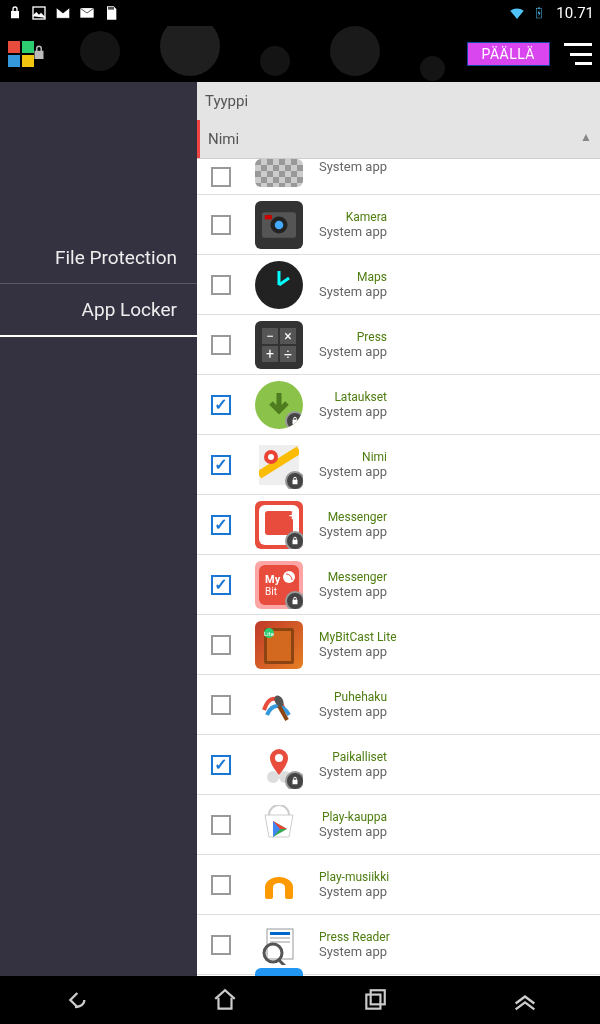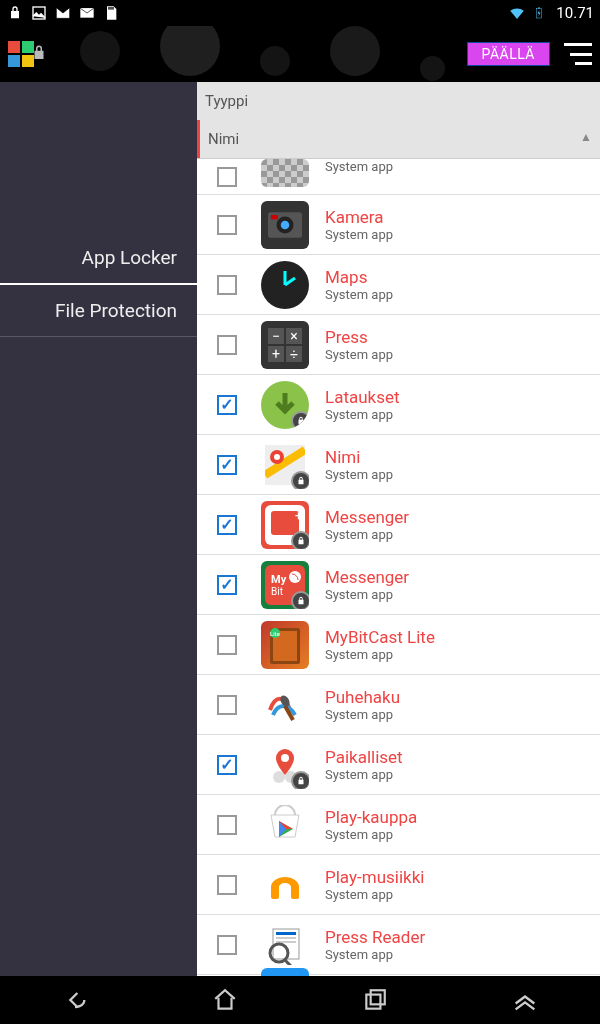--- a/index.html
+++ b/index.html
@@ -34,45 +34,45 @@
 .sidebar-item.active { border-bottom:2px solid #fff; }
 
 
 .content { flex:1; background:#fff; display:flex; flex-direction:column; }
 .headers { display:flex; background:#e4e4e4; border-bottom:1px solid #ccc;flex-direction:column; }
 .col-type { width:127px; padding:10px 8px; font-size:15px; color:#555; }
 .col-name { flex:1; padding:10px 8px; font-size:15px; color:#555; border-left:3px solid #ef4444; display:flex; align-items:flex-start; }
 .sort-arrow { margin-left:auto; color:#888; font-size:12px; }
 
 .rows { flex:1; overflow:hidden; }
-.row { display:flex; align-items:center; height:60px; border-bottom:1px solid #ddd; padding-left:20px; }
+.row { display:flex; align-items:center; height:60px; border-bottom:1px solid #ddd; padding-left:14px; }
 .row.first { height:36px; } 
 .chk { width:20px; height:20px; border:2px solid #999; display:flex; align-items:center; justify-content:center; margin-right:24px; cursor:pointer; flex-shrink:0; }
 .chk.checked { border-color:#1976d2; }
 .chk.checked::after { content:"✓"; color:#1976d2; font-weight:bold; font-size:16px; }
 .icon-box { width:48px; height:48px; border-radius:6px; margin-right:16px; flex-shrink:0; position:relative; display:flex; align-items:center; justify-content:center; overflow:hidden; }
 .lock-badge { position:absolute; right:-2px; bottom:-2px; width:20px; height:20px; border-radius:50%; background:#444; border:2px solid #999; display:flex; align-items:center; justify-content:center; }
 .lock-badge svg { width:10px; height:10px; }
 .app-text { display:flex; flex-direction:column; }
-.app-name { font-size:17px; color:#ef4444; }
+.app-name { font-size:12px; color:#4d7c0f;text-align:right; }
 .app-sub { font-size:13px; color:#666; }
 
 
 .navbar { height:48px; background:#000; display:flex; align-items:center; justify-content:space-around; }
 .nav-btn { width:40px; height:40px; display:flex; align-items:center; justify-content:center; color:#fff; cursor:pointer; }
 
 
 .ic-checker { background: repeating-conic-gradient(#ccc 0 90deg,#999 90deg 180deg); background-size:12px 12px; }
 .ic-camera { background:#333; }
 .ic-clock { background:#222; border-radius:50%; }
 .ic-calc { background:#333; }
 .ic-download { background:#8bc34a; border-radius:50%; }
 .ic-maps { background:#fff; }
 .ic-messenger { background:#e74c3c; }
-.ic-mybitcast { background:#15803d;align-items:center; }
+.ic-mybitcast { background:#fca5a5;align-items:center; }
 .ic-library { background:linear-gradient(135deg,#c0392b,#e67e22); }
 .ic-painter { background:#fff; }
 .ic-places { background:#fff; }
 .ic-play { background:#fff; }
 .ic-music { background:#fff; }
 .ic-press { background:#fff; }
 .ic-puhehaku { background:#2196f3; }
 </style>
 </head>
 <body>
@@ -152,22 +152,22 @@
         <span></span>
         <span></span>
         <span></span>
       </div>
   </div>
 </div>
 
 <div class="main">
   <div class="sidebar">
     <div id="sidebar-items">
+        <div class="sidebar-item">File Protection</div>
         <div class="sidebar-item active">App Locker</div>
-        <div class="sidebar-item">File Protection</div>
       </div>
   </div>
   <div class="content">
     <div class="headers">
       <div class="col-type">Tyyppi</div>
       <div class="col-name">
         <span>Nimi</span>
         <span class="sort-arrow">▲</span>
       </div>
     </div>

